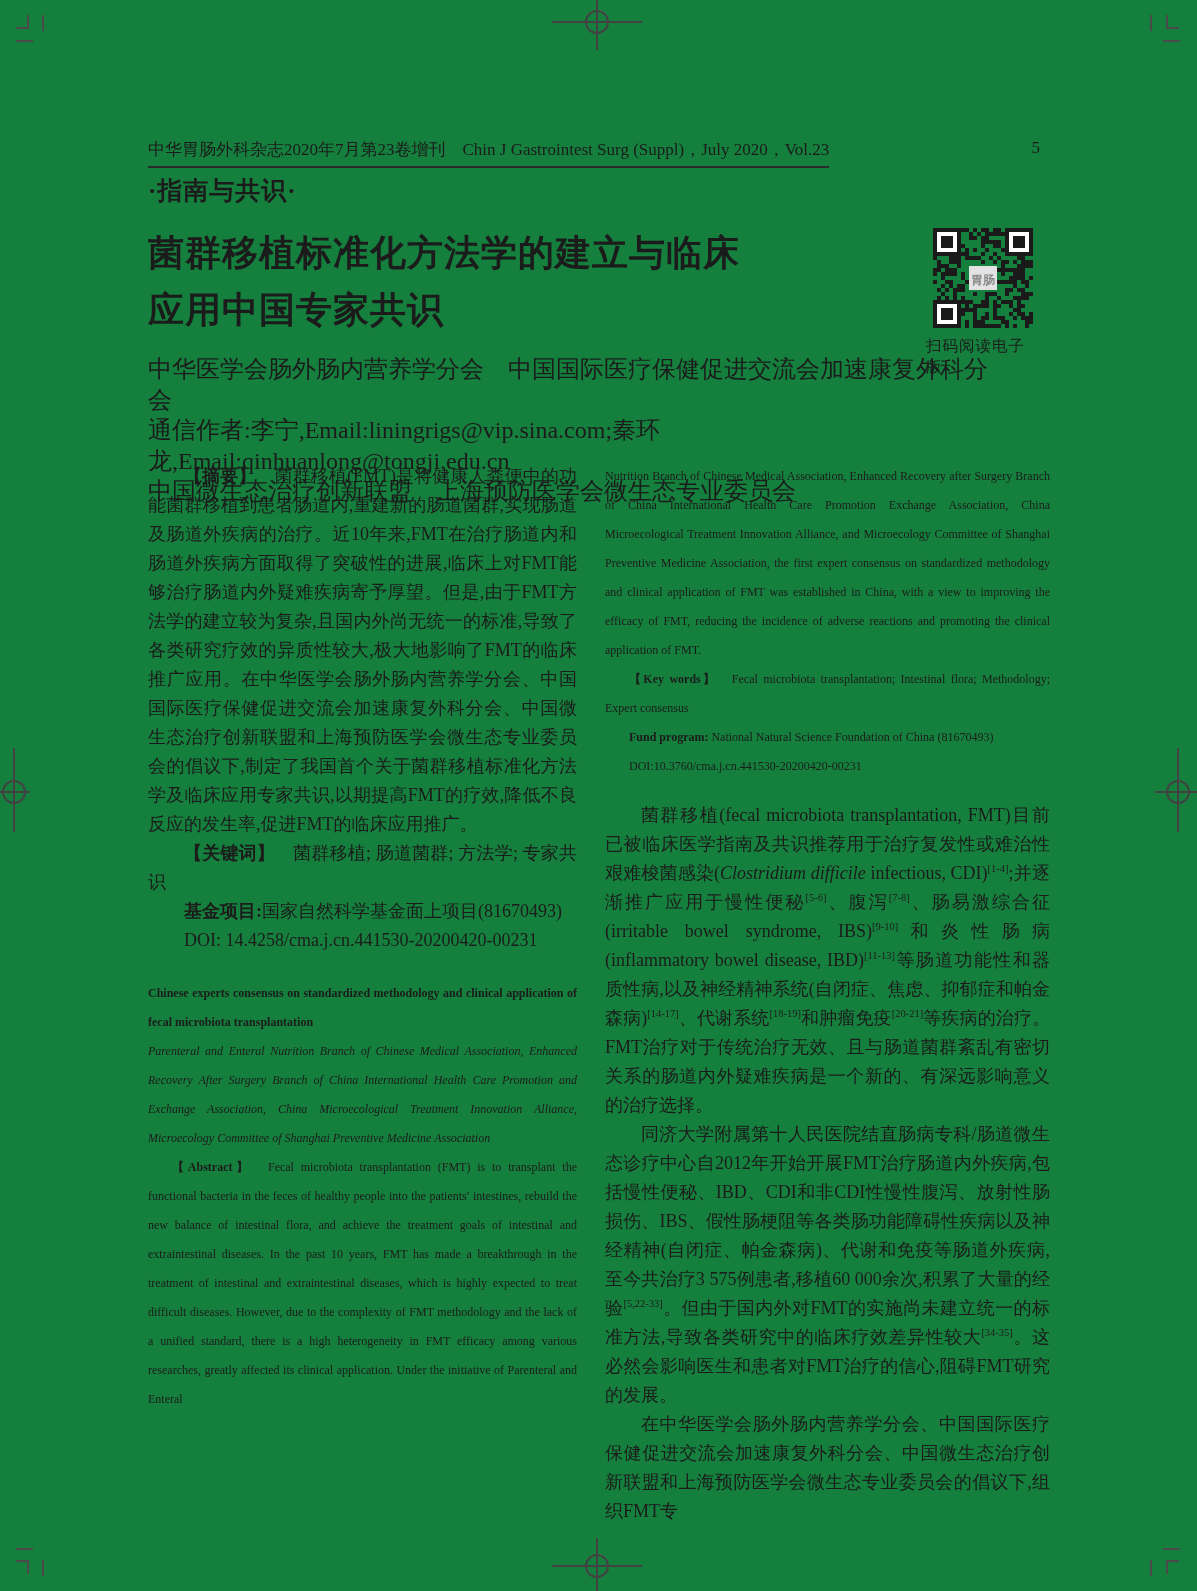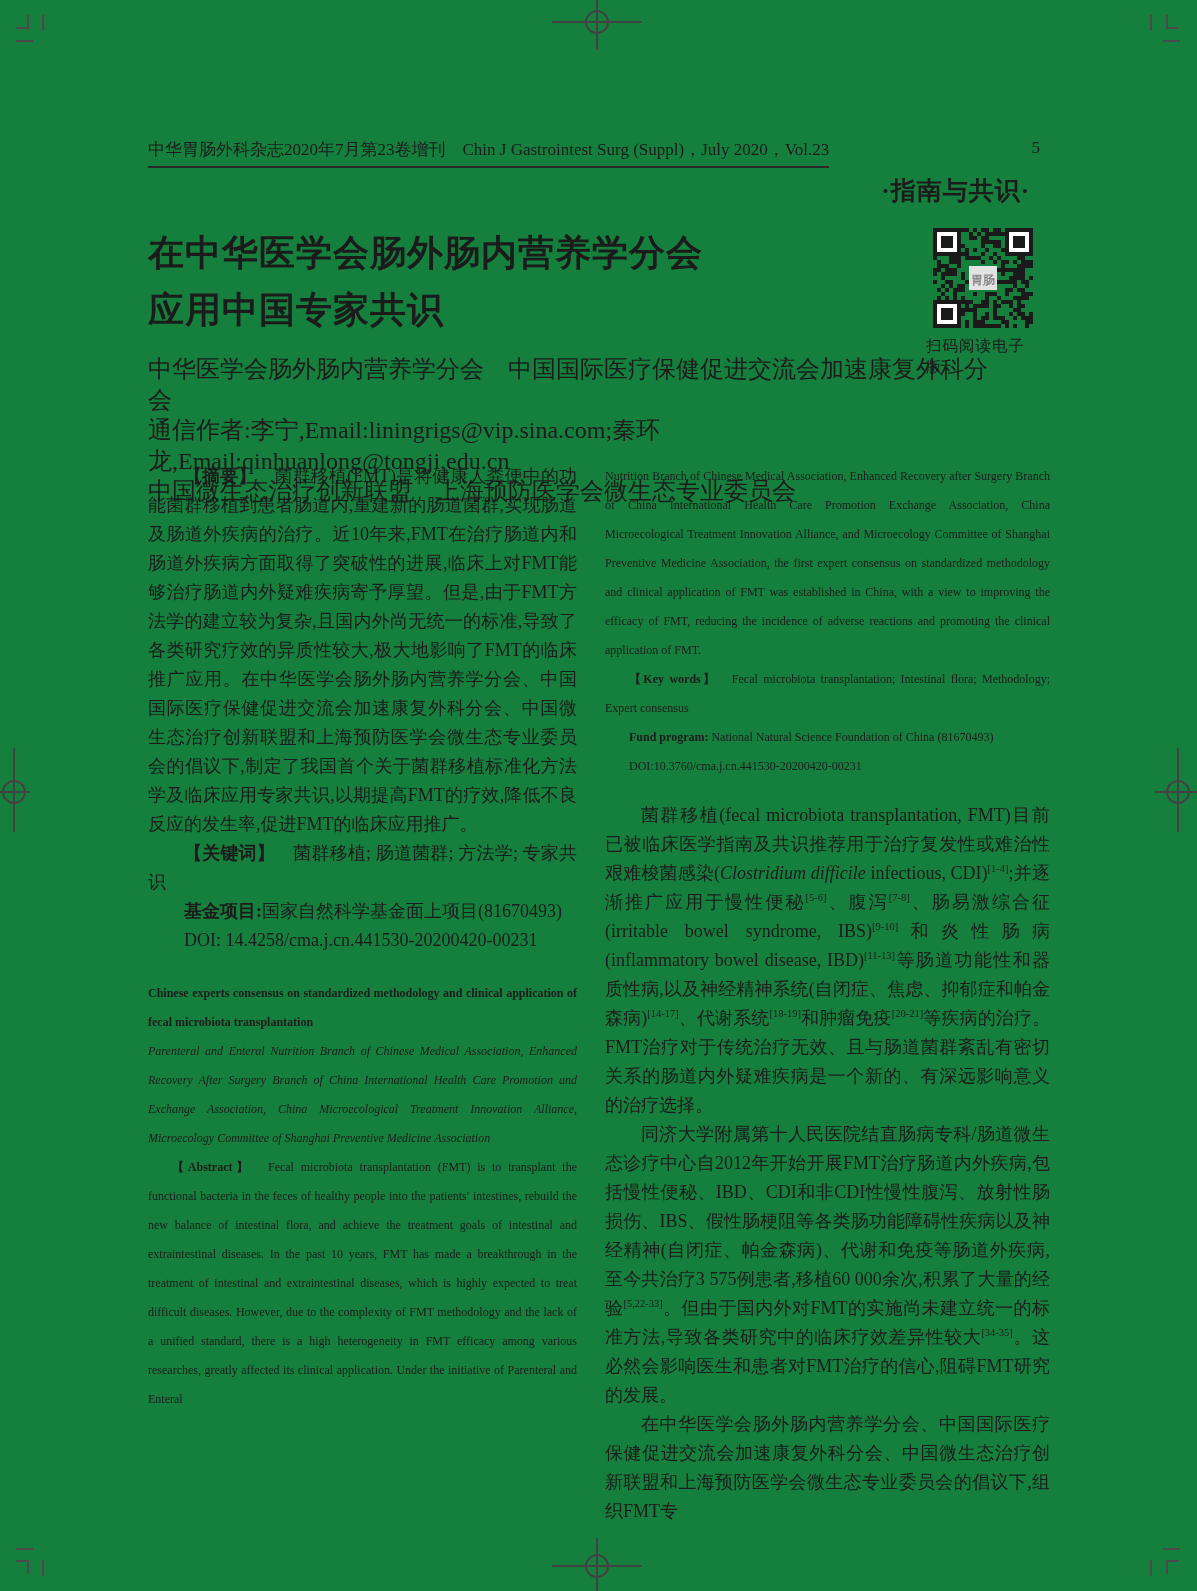--- a/index.html
+++ b/index.html
@@ -11,21 +11,21 @@
   .reg .c{position:absolute;border:2px solid #424242;border-radius:50%;width:24px;height:24px;box-sizing:border-box;}
   .reg .h{position:absolute;background:#424242;height:2px;}
   .reg .v{position:absolute;background:#424242;width:2px;}
   .cm{position:absolute;width:13px;height:14px;box-sizing:border-box;}
   .tick{position:absolute;background:#4a4a4a;}
 
   
   .header{position:absolute;left:148px;top:138px;width:900px;font-size:17px;}
   .journal-line{display:inline-block;border-bottom:2px solid #2a2a2a;padding-bottom:5px;}
   .page-num{position:absolute;right:8px;top:0;}
-  .section-label{position:absolute;left:148px;top:174px;width:882px;text-align:right;
+  .section-label{position:absolute;left:148px;top:174px;width:882px;text-align:left;
                  font-size:25px;font-weight:bold;letter-spacing:1px;}
 
   
   .title{position:absolute;left:148px;top:224px;width:780px;margin:0;
          font-family:"DejaVu Sans","Liberation Sans",sans-serif;
          font-size:36px;line-height:57px;font-weight:bold;letter-spacing:1px;}
 
   
   .qr-block{position:absolute;left:926px;top:228px;width:114px;}
   .qr-block svg{display:block;margin:0 auto;}
@@ -92,21 +92,21 @@
   <span class="tick" style="left:1163px;top:1548px;width:17px;height:2px;"></span>
 
   <div class="header">
     <span class="journal-line">中华胃肠外科杂志2020年7月第23卷增刊　Chin J Gastrointest Surg (Suppl)，July 2020，Vol.23</span>
     <span class="page-num">5</span>
   </div>
 
   <div class="section-label">·指南与共识·</div>
 
   <h1 class="title">
-    <span>在中华医学会肠外肠内营养学分会</span><br>
+    <span>菌群移植标准化方法学的建立与临床</span><br>
     <span>应用中国专家共识</span>
   </h1>
 
   <div class="qr-block">
     <svg id="qr-svg" width="100" height="100" viewBox="0 0 100 100">
         <g fill="#1a1a1a">
           <rect x="28" y="0" width="4" height="4"></rect>
           <rect x="32" y="0" width="4" height="4"></rect>
           <rect x="40" y="0" width="4" height="4"></rect>
           <rect x="48" y="0" width="4" height="4"></rect>

